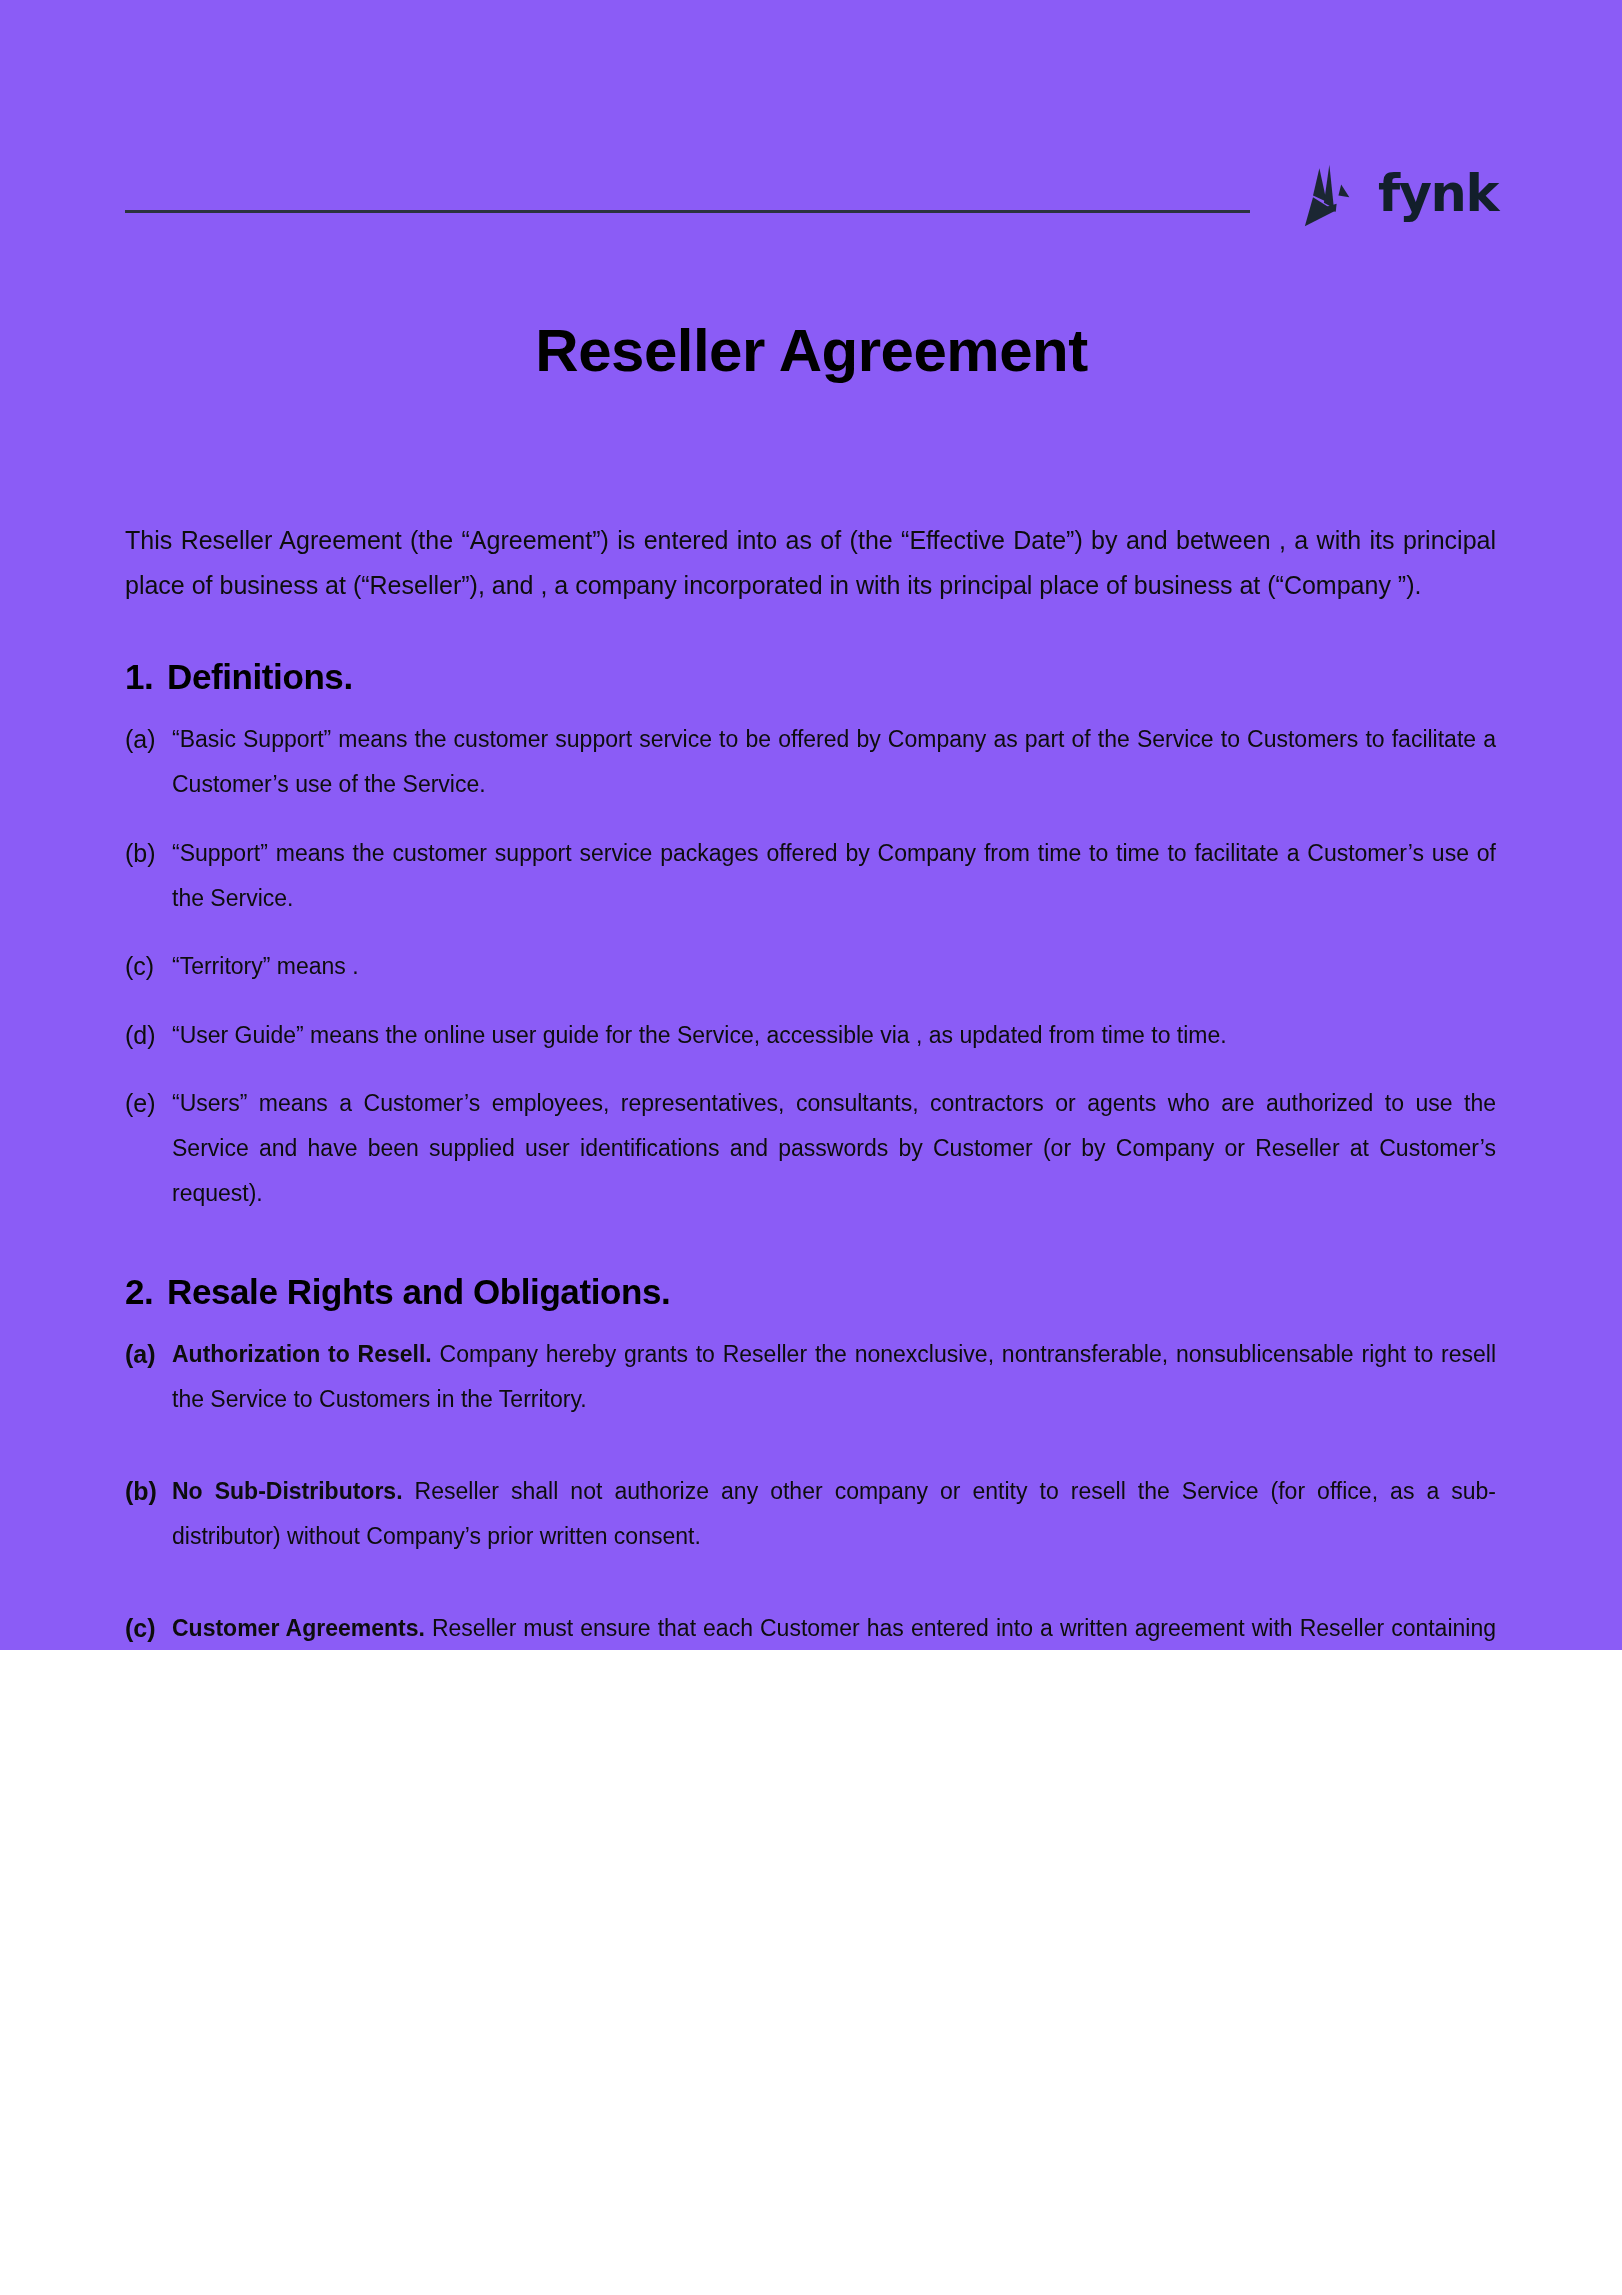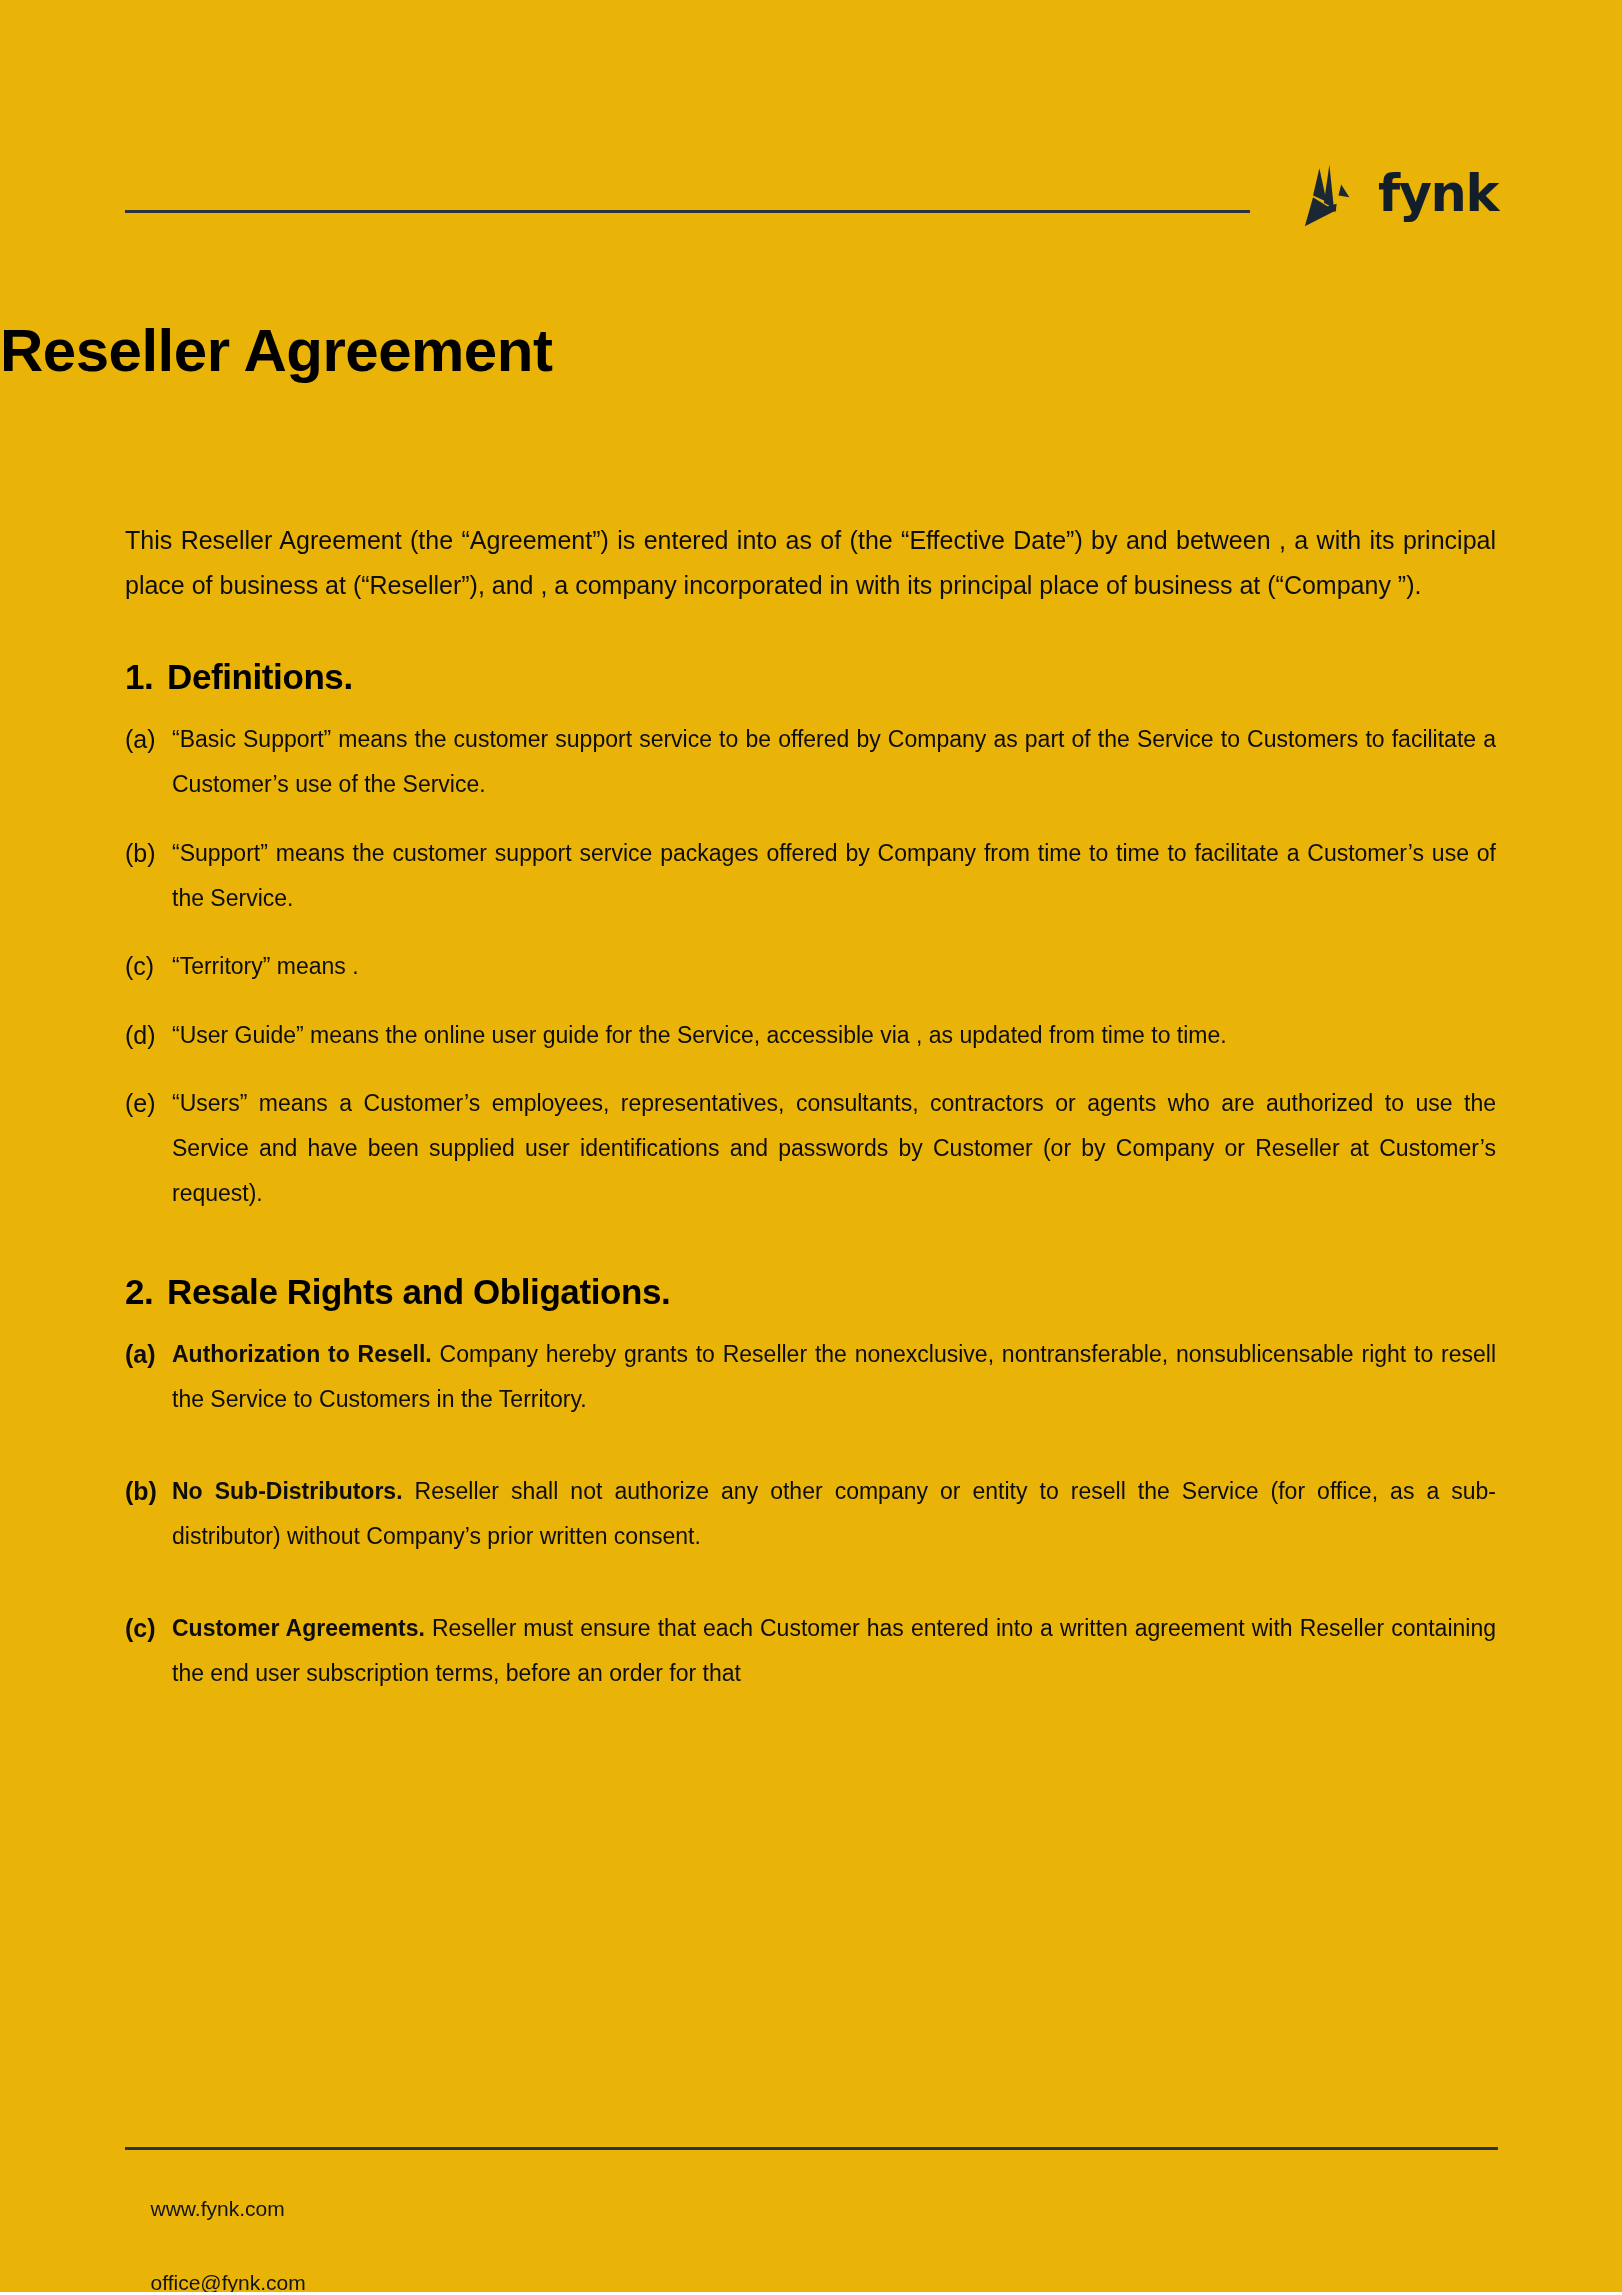--- a/index.html
+++ b/index.html
@@ -7,22 +7,22 @@
     padding: 0;
     background: #ffffff;
   }
   body {
     font-family: "Liberation Sans", sans-serif;
     color: #000000;
   }
   .page {
     position: relative;
     width: 1623px;
-    height: 2292px;
-    background: #eab308;
+    height: 1650px;
+    background: #8b5cf6;
     box-sizing: border-box;
     overflow: hidden;
   }
 
   
   .header {
     position: absolute;
     left: 125px;
     top: 145px;
     width: 1373px;
@@ -57,20 +57,21 @@
     line-height: 1;
     padding-bottom: 3.6px;
   }
 
   
   .doc-title {
     position: absolute;
     left: 0;
     top: 316px;
     width: 1623px;
+    text-align: center;
     font-size: 60px;
     font-weight: 700;
     letter-spacing: -0.5px;
     color: #000000;
   }
 
   
   .content {
     position: absolute;
     left: 125px;

